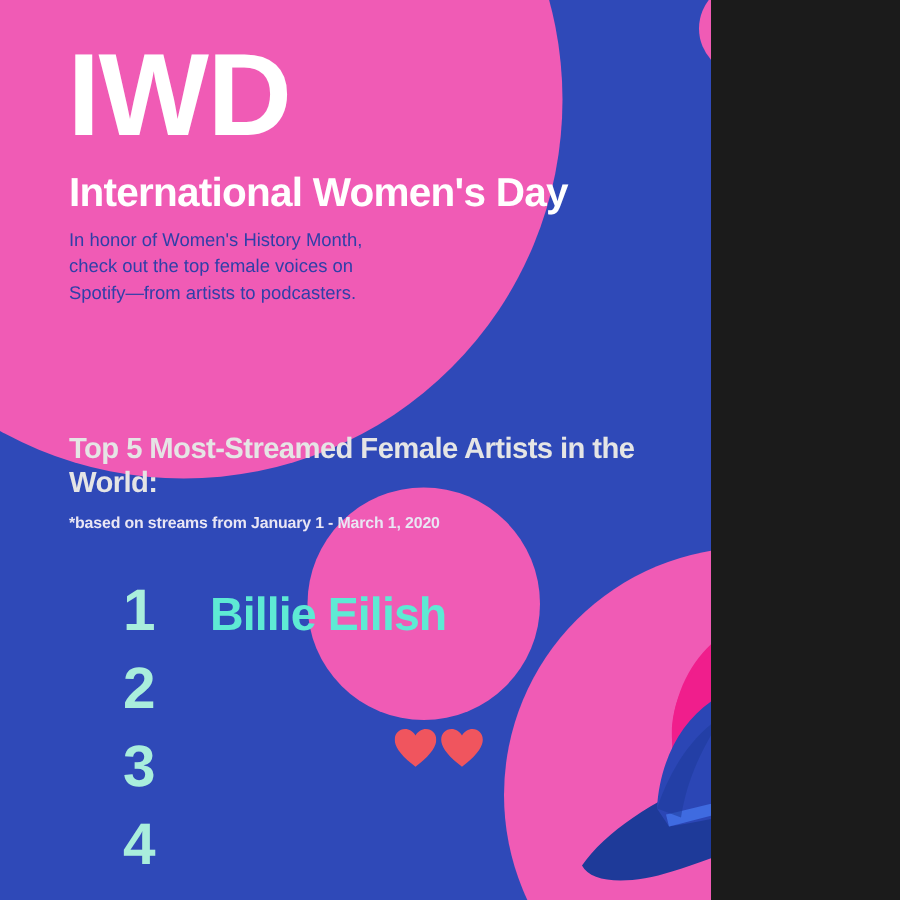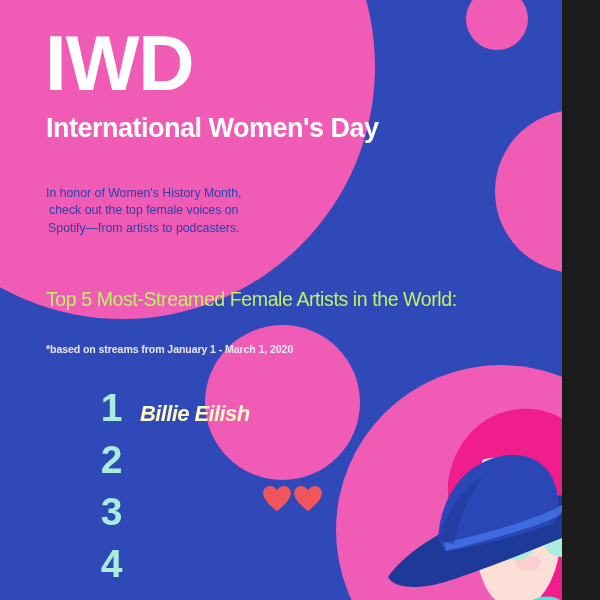--- a/index.html
+++ b/index.html
@@ -1,25 +1,24 @@
 <!DOCTYPE html>
 <html><head>
 <meta charset="utf-8">
 <title>IWD Infographic</title>
 <style>
   html,body{margin:0;padding:0;background:#1b1b1b;}
   *{box-sizing:border-box;}
 
   .poster{
     position:relative;
-    width:562px;height:600px;
+    width:474px;height:600px;
     overflow:hidden;
     background:#2F49B8;
     font-family:"Liberation Sans","DejaVu Sans",sans-serif;
-    text-align:center;
     -webkit-font-smoothing:antialiased;
   }
 
   
   .shapes{position:absolute;inset:0;}
   .circle{position:absolute;border-radius:50%;}
 
   
   .blob-hero{
     left:-130px;top:-186px;
@@ -61,27 +60,26 @@
   .subtitle{
     position:absolute;left:46px;top:113px;
     font-size:27px;font-weight:700;
     letter-spacing:-.5px;color:#FFFFFF;
   }
   .blurb{
     position:absolute;left:46px;top:152px;
     font-size:12.3px;line-height:1.42;
     font-weight:400;color:#2F3FA8;
     white-space:pre-line;
-    margin-top:33px;
   }
 
   .headline{
     position:absolute;left:46px;top:288px;
-    font-size:19.5px;font-weight:400;
-    letter-spacing:-.4px;color:#bef264;
+    font-size:19.5px;font-weight:700;
+    letter-spacing:-.4px;color:#e5e5e5;
   }
   .footnote{
     position:absolute;left:46px;top:343px;
     font-size:10.6px;font-weight:700;
     letter-spacing:-.1px;color:#E9E6F4;
   }
 
   
   .list{position:absolute;left:82px;top:386px;width:420px;}
   .row{
@@ -89,25 +87,24 @@
     display:flex;align-items:baseline;
     height:52px;
   }
   .rank{
     width:58px;
     font-size:39px;font-weight:700;
     letter-spacing:-1px;
     color:#A9EEDC;
   }
   .artist{
-    font-size:22px;font-weight:700;
+    font-size:31px;font-weight:700;
     letter-spacing:-.6px;
-    color:#fef9c3;
+    color:#5eead4;
     white-space:nowrap;
-    font-style:italic;
   }
 
   
   .hearts{
     position:absolute;left:263px;top:486px;
     display:flex;gap:3px;
   }
   .heart{width:28px;height:26px;}
 
   

